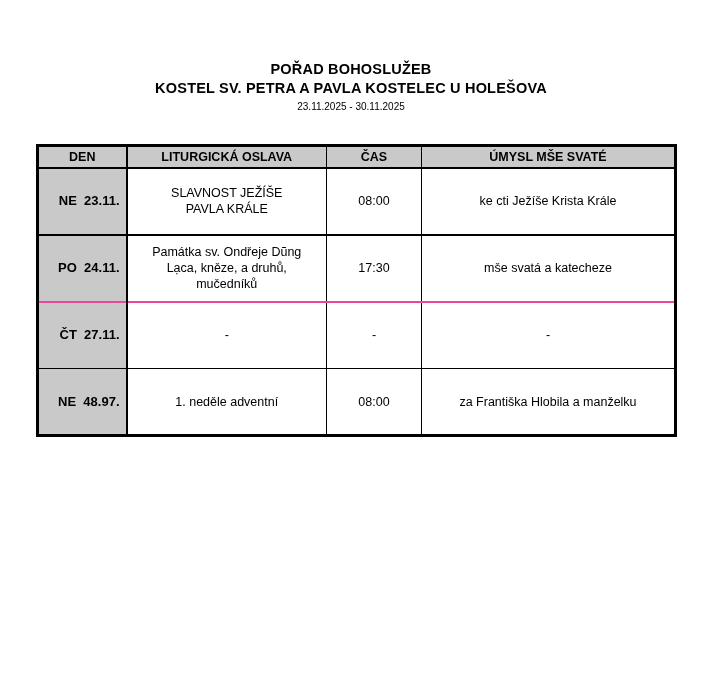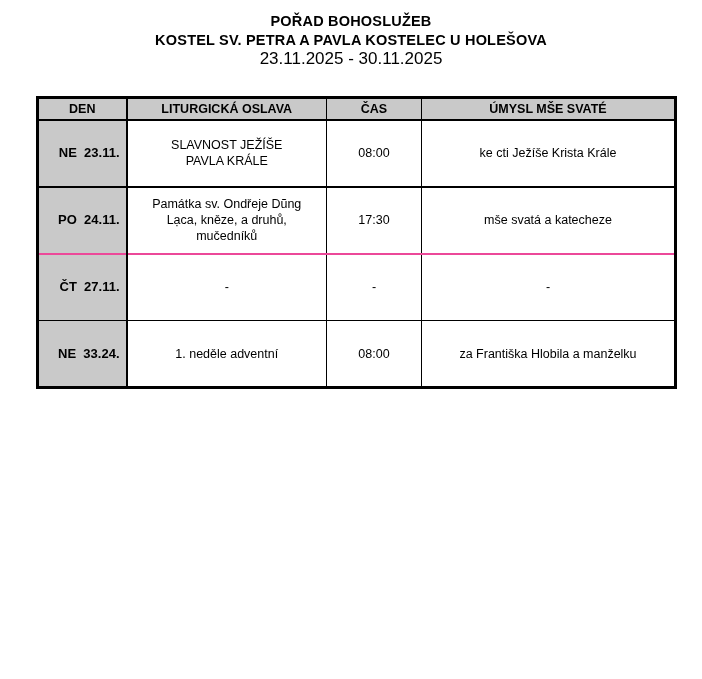--- a/index.html
+++ b/index.html
@@ -9,36 +9,37 @@
     height: 679px;
     background: #ffffff;
     font-family: "Liberation Sans", sans-serif;
     color: #000000;
   }
   .page {
     position: relative;
     width: 702px;
     height: 620px;
     overflow: hidden;
+    margin-top: 48px;
   }
   .titles {
     position: absolute;
     top: 12px;
     left: 0;
     width: 100%;
     text-align: center;
   }
   .title-main, .title-church {
     font-size: 14.5px;
     font-weight: bold;
     line-height: 18.5px;
     letter-spacing: 0.2px;
   }
   .title-dates {
-    font-size: 17px;
+    font-size: 10px;
     font-weight: normal;
     line-height: 20px;
   }
   table.schedule {
     position: absolute;
     left: 36px;
     top: 96px;
     width: 638px;
     border-collapse: collapse;
     table-layout: fixed;
@@ -132,21 +133,21 @@
         <td class="time">17:30</td>
         <td class="intention">mše svatá a katecheze</td>
       </tr>
       <tr class="gray-top">
         <td class="day">ČT  27.11.</td>
         <td class="celebration">-</td>
         <td class="time">-</td>
         <td class="intention">-</td>
       </tr>
       <tr class="thin-top">
-        <td class="day">NE  33.24.</td>
+        <td class="day">NE  48.97.</td>
         <td class="celebration">1. neděle adventní</td>
         <td class="time">08:00</td>
         <td class="intention">za Františka Hlobila a manželku</td>
       </tr>
     </tbody>
   </table>
 
 </div>
 
 </body></html>

